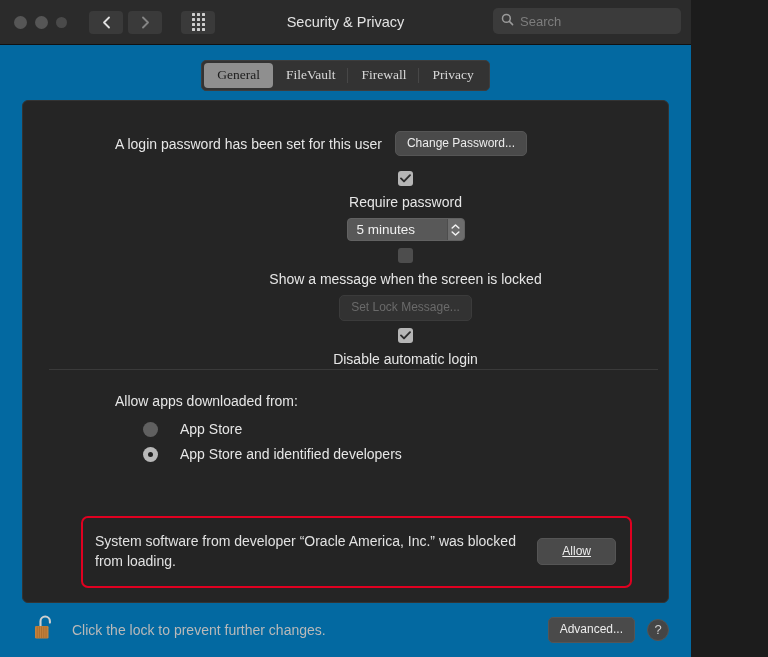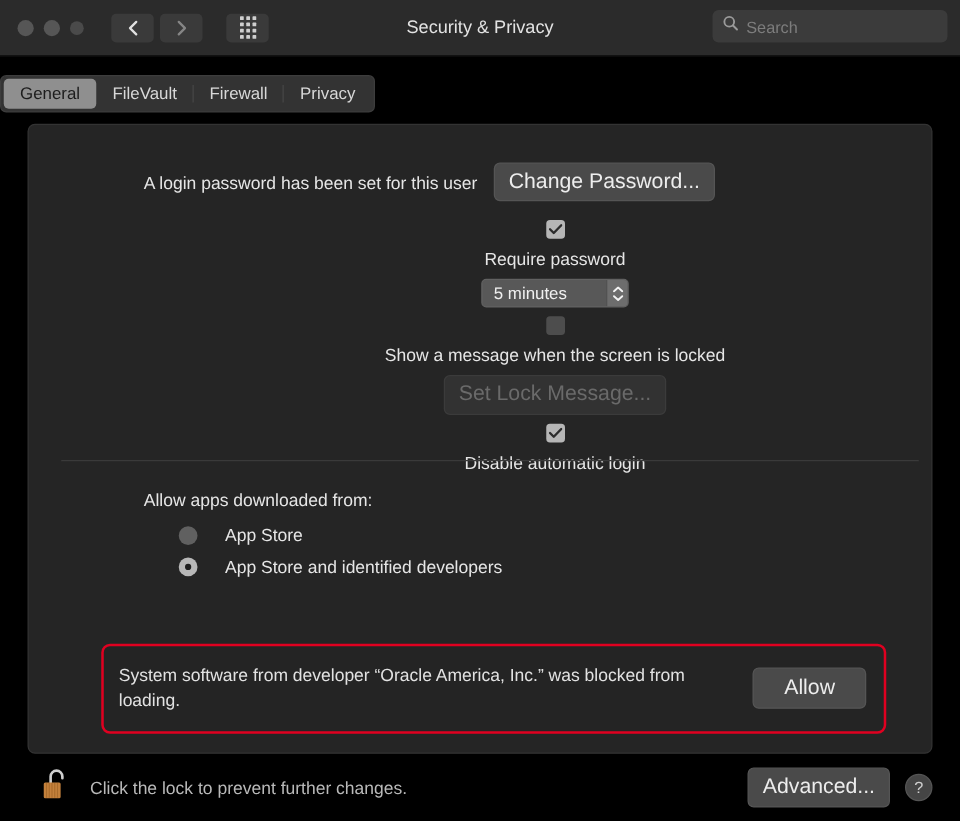--- a/index.html
+++ b/index.html
@@ -12,23 +12,23 @@
 
   body {
     font-family: "Liberation Sans", sans-serif;
     background: #1c1c1c;
     color: #e8e8e8;
     -webkit-font-smoothing: antialiased;
   }
 
   .window {
     position: relative;
-    width: 768px;
+    width: 691px;
     height: 657px;
-    background: #000000;
+    background: #0369a1;
     display: flex;
     flex-direction: column;
   }
 
   
   .titlebar {
     position: relative;
     height: 45px;
     flex: 0 0 45px;
     background: #2b2b2b;
@@ -117,22 +117,24 @@
   }
   .search-ph {
     font-size: 13px;
     color: #7d7d7d;
   }
 
   
   .tabbar-wrap {
     flex: 0 0 auto;
     display: flex;
+    justify-content: center;
     padding-top: 15px;
     padding-bottom: 9px;
+    font-family: Liberation Serif, serif;
   }
   .tabbar {
     display: flex;
     background: #333333;
     border-radius: 5px;
     padding: 2px;
     border: 1px solid #3d3d3d;
   }
   .tab {
     font-size: 13.5px;
@@ -177,21 +179,21 @@
     gap: 13px;
     margin-bottom: 15px;
   }
   .pw-label { font-size: 14px; color: #e6e6e6; }
 
   .btn {
     background: #4a4a4a;
     border: 1px solid #555;
     border-radius: 5px;
     color: #ededed;
-    font-size: 17px;
+    font-size: 12px;
     padding: 4px 11px 5px;
     font-family: "Liberation Sans", sans-serif;
     line-height: 1.2;
     white-space: nowrap;
   }
   .btn.disabled {
     background: #323232;
     border-color: #3b3b3b;
     color: #6a6a6a;
   }
@@ -305,21 +307,21 @@
     align-items: center;
     justify-content: space-between;
     gap: 14px;
   }
   .alert-text {
     font-size: 14px;
     color: #e2e2e2;
     line-height: 1.45;
     max-width: 490px;
   }
-  .alert .btn { padding: 5px 24px 6px; }
+  .alert .btn { padding: 5px 24px 6px; text-decoration: underline; }
 
   
   .bottombar {
     position: relative;
     flex: 0 0 54px;
     display: flex;
     align-items: center;
     padding: 0 22px;
   }
   .lock-wrap {

